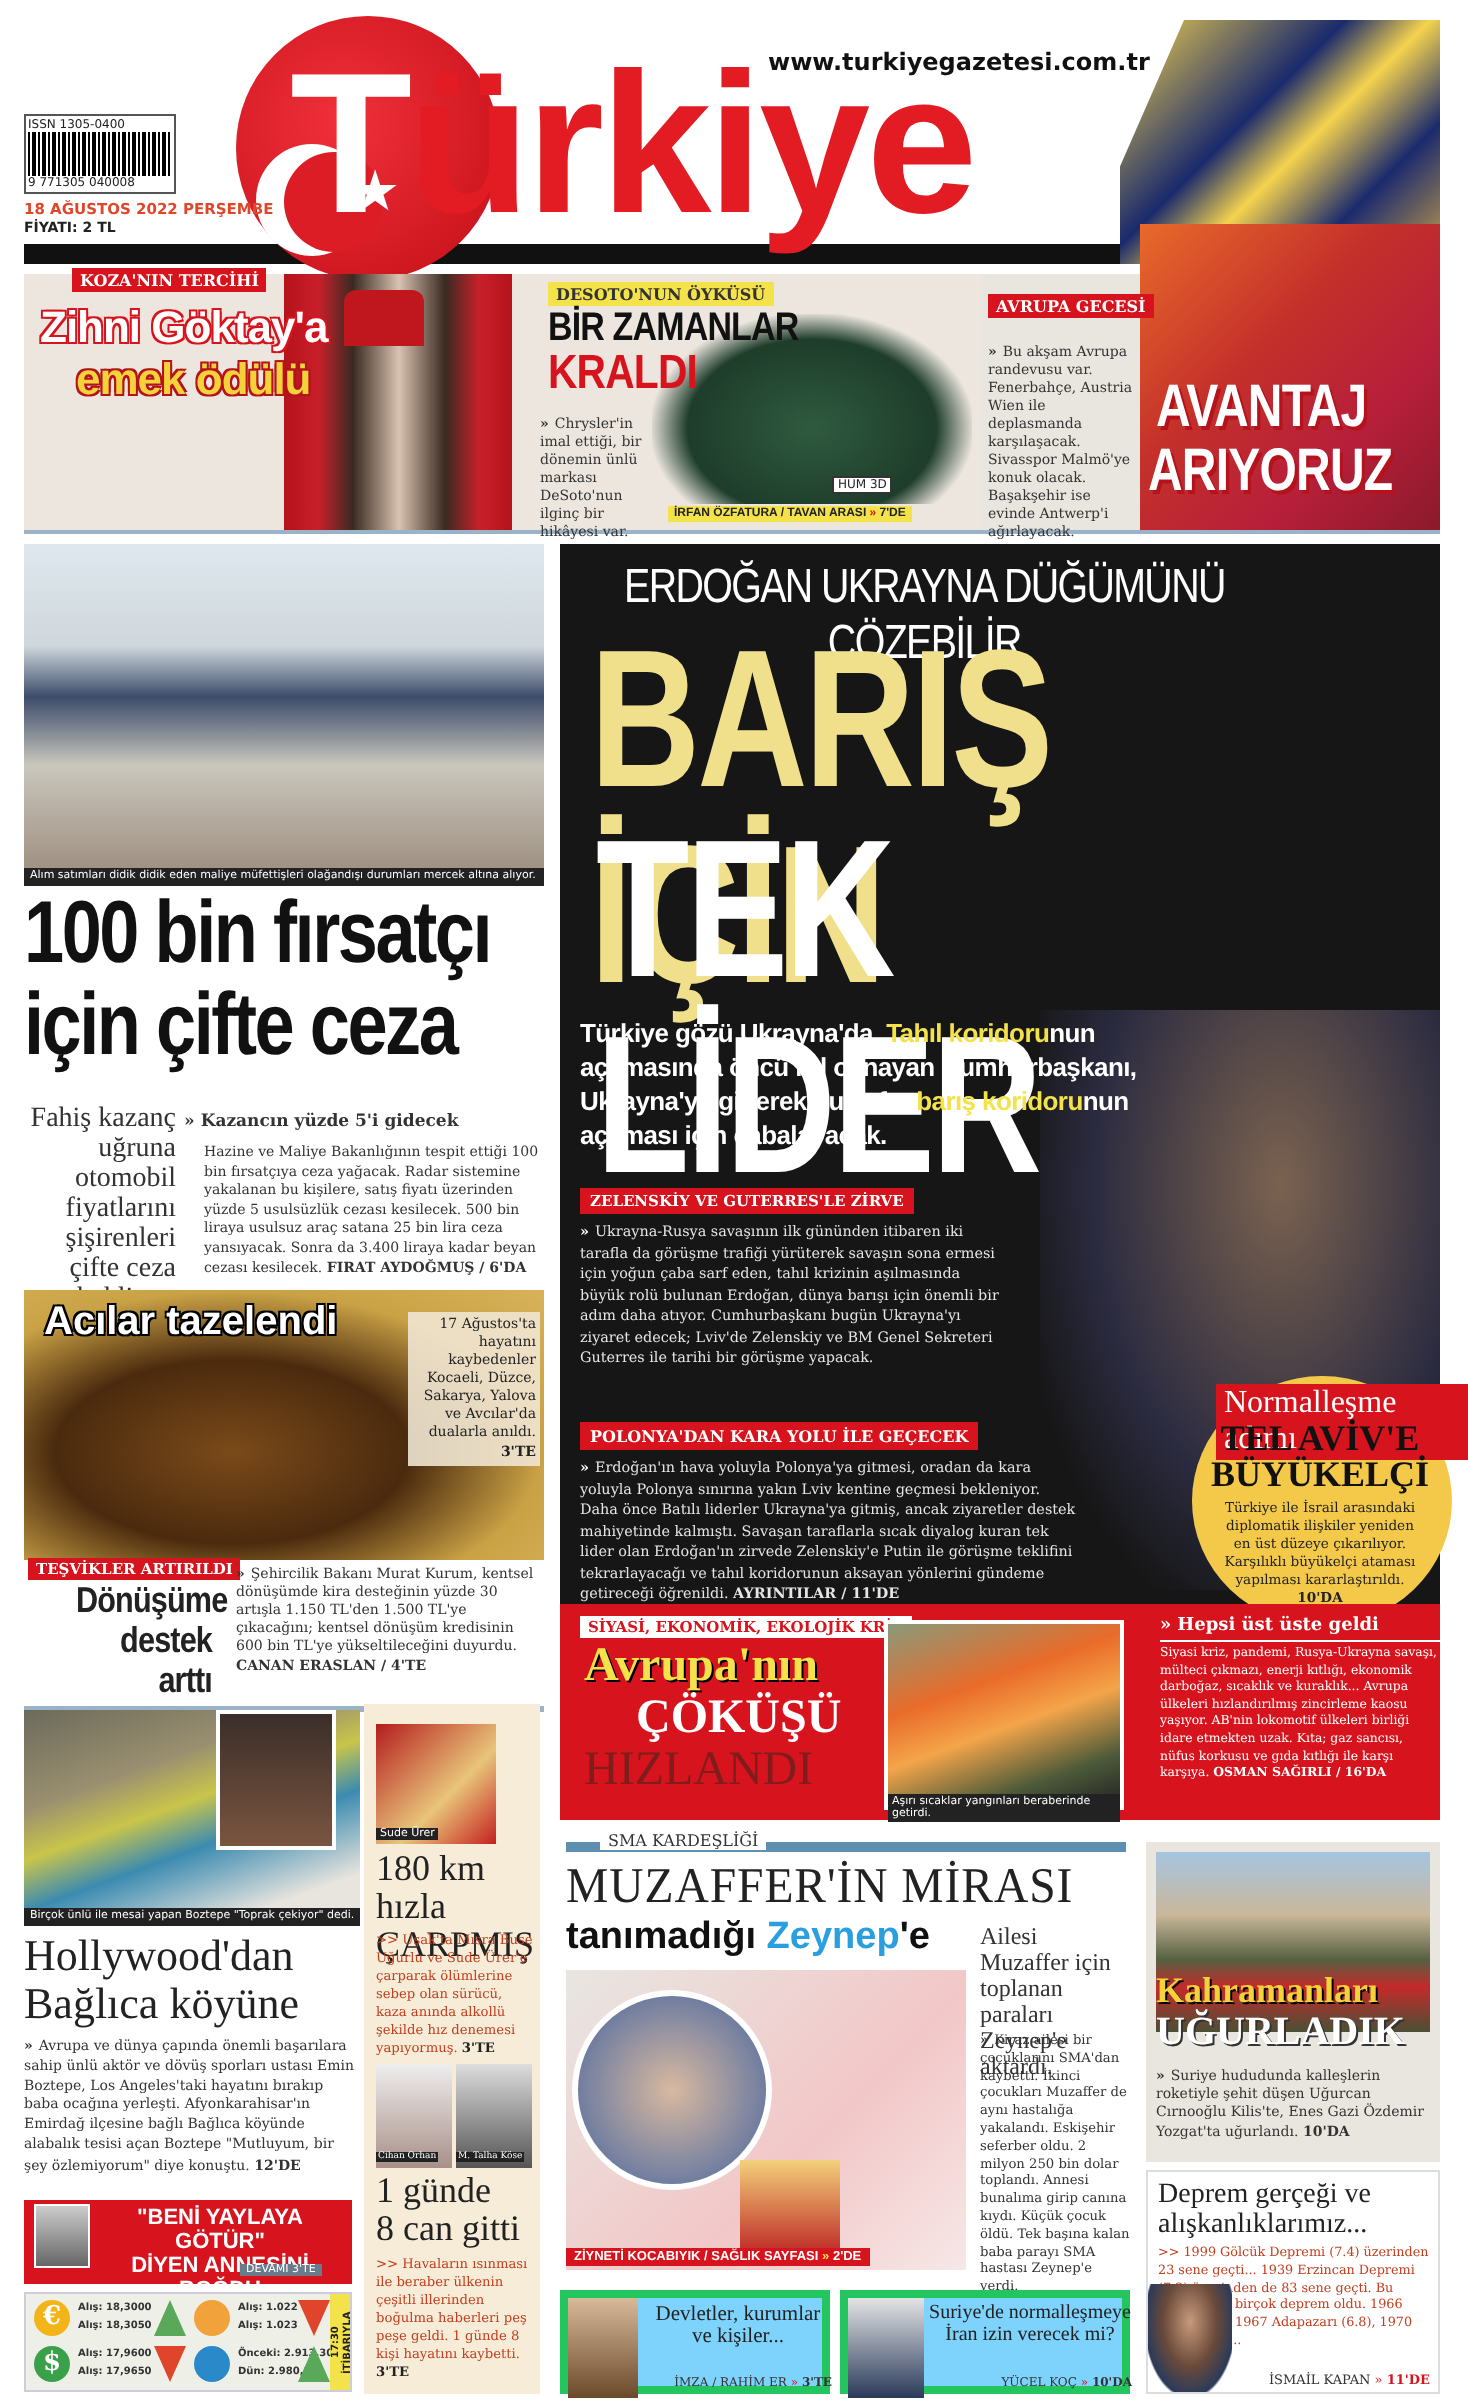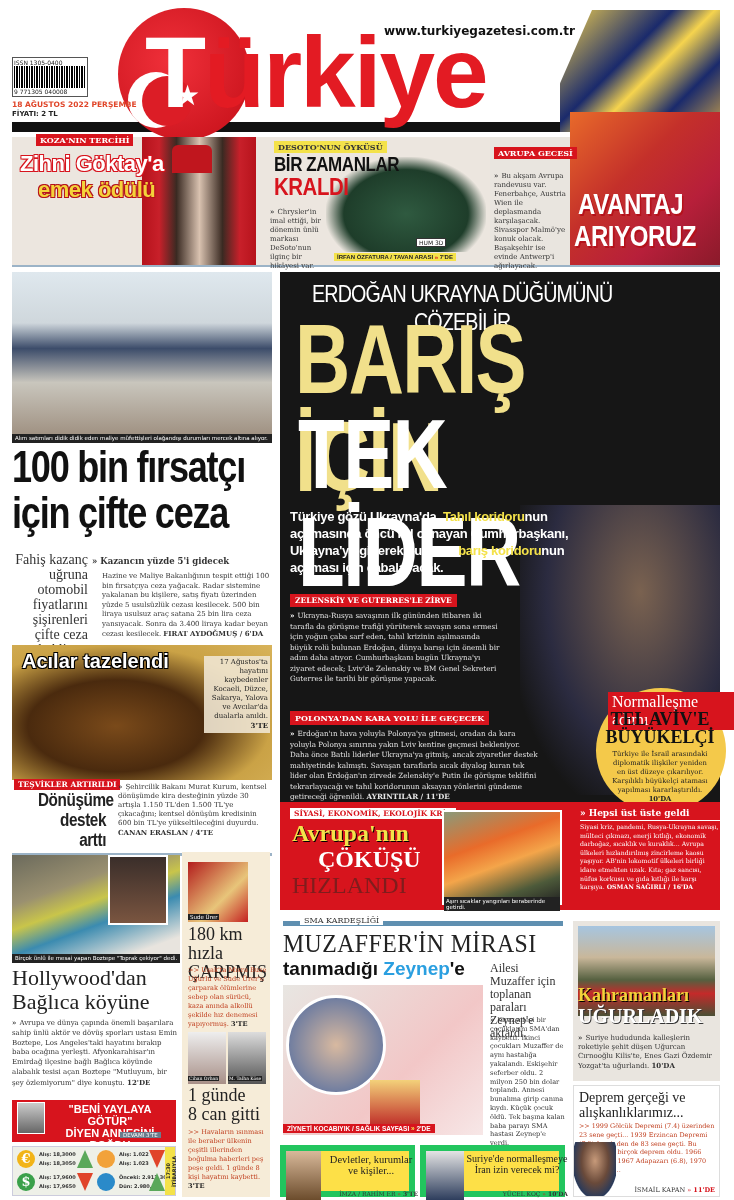--- a/index.html
+++ b/index.html
@@ -82,21 +82,21 @@
 #ailesi{left:490px;top:962px;width:76px;font-family:"Liberation Serif",serif;font-size:12px;line-height:13px;color:#333}
 #kiraz{left:490px;top:1016px;width:76px;font-size:6.6px;line-height:8.8px;color:#333}
 #zineti{left:283px;top:1124px;background:#d7141d;color:#fff;font-size:6.5px;font-weight:bold;padding:1px 4px;font-family:"Liberation Sans",sans-serif}
 
 #kahraman-box{left:573px;top:921px;width:147px;height:160px;background:#e9e5df}
 #kahraman-photo{left:578px;top:926px;width:137px;height:90px;background:linear-gradient(180deg,#a6c5e0 0%,#c9b79a 35%,#556040 60%,#c42a2a 75%,#4a5035 100%)}
 #kahraman-title{left:578px;top:985px;font-family:"Liberation Serif",serif;font-weight:bold;font-size:18px;line-height:20px;color:#f4d23a;text-shadow:1px 1px 0 #000}
 #ugurladik{left:578px;top:1005px;font-family:"Liberation Serif",serif;font-weight:bold;font-size:20px;color:#fff;text-shadow:1px 1px 0 #333}
 #kahraman-txt{left:578px;top:1033px;width:138px;font-size:7px;line-height:9px;color:#333}
 #deprem-box{left:573px;top:1085px;width:147px;height:112px;border:1px solid #ddd;background:#fff}
-.col-box{border:6px solid #22c55e;background:#fde047}
+.col-box{border:4px solid #22c55e;background:#7dd3fc}
 </style>
 </head>
 <body>
 
 <div class="abs" id="masthead-bar"></div>
 <div class="abs" id="logo-circle"></div>
 <div class="abs" id="crescent"></div>
 <div class="abs" id="crescent-cut" style="background:#dc1d26"></div>
 <div class="abs" id="star">★</div>
 <div class="abs" id="logo-text"><span id="logo-T">T</span><span>ürkiye</span></div>

